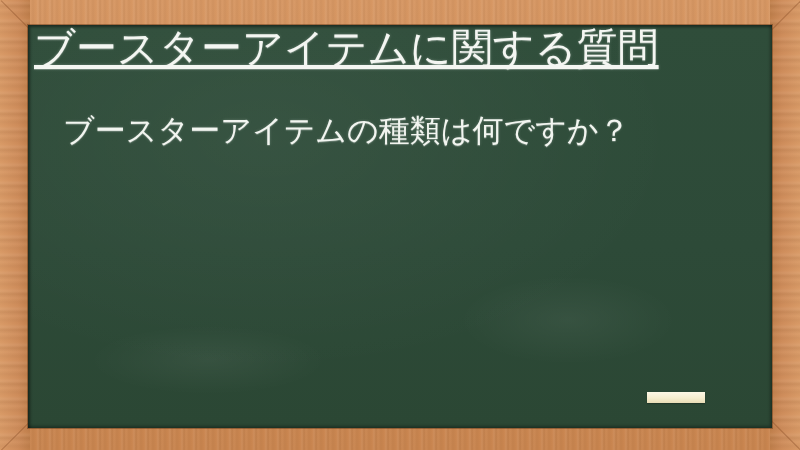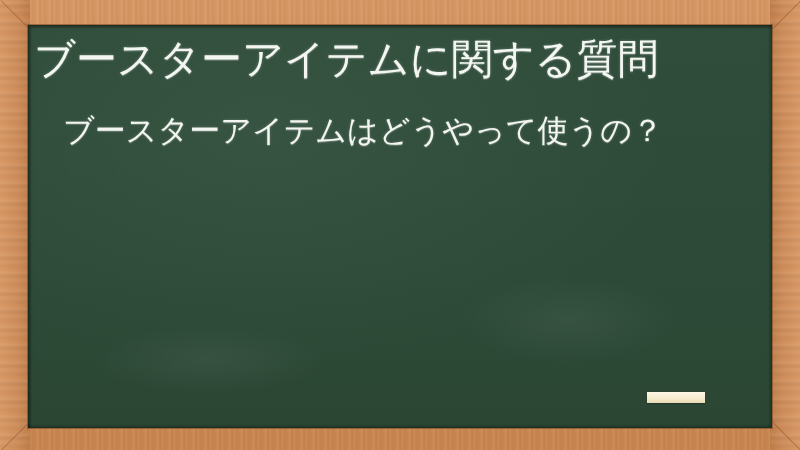--- a/index.html
+++ b/index.html
@@ -113,30 +113,31 @@
   .board-inner {
     position: absolute;
     inset: 0;
     padding: 0;
   }
 
   
   .chalk-title {
     position: absolute;
     left: 6px;
-    top: 14px;
+    top: 3px;
     width: 730px;
     font-size: 41px;
     line-height: 1.0;
     letter-spacing: 0px;
     color: #f4f6f2;
     white-space: nowrap;
     text-shadow:
       0 1px 0 rgba(255,255,255,0.22),
       0 0 3px rgba(235,245,238,0.30);
+    text-decoration: underline;
   }
 
   .qa-list {
     position: absolute;
     left: 35px;
     top: 79px;
     width: 690px;
     margin: 0;
     padding: 0;
     list-style: none;
@@ -196,21 +197,21 @@
 
   <div class="board">
     <div class="board-inner">
 
       <div class="smudge s1"></div>
       <div class="smudge s2"></div>
 
       <div class="chalk-title">ブースターアイテムに関する質問</div>
 
       <ul class="qa-list">
-        <li class="qa-item">ブースターアイテムはどうやって使うの？</li>
+        <li class="qa-item">ブースターアイテムの種類は何ですか？</li>
       </ul>
 
     </div>
   </div>
 
   <div class="chalk-stick"></div>
 
 </div>
 
 </body></html>

